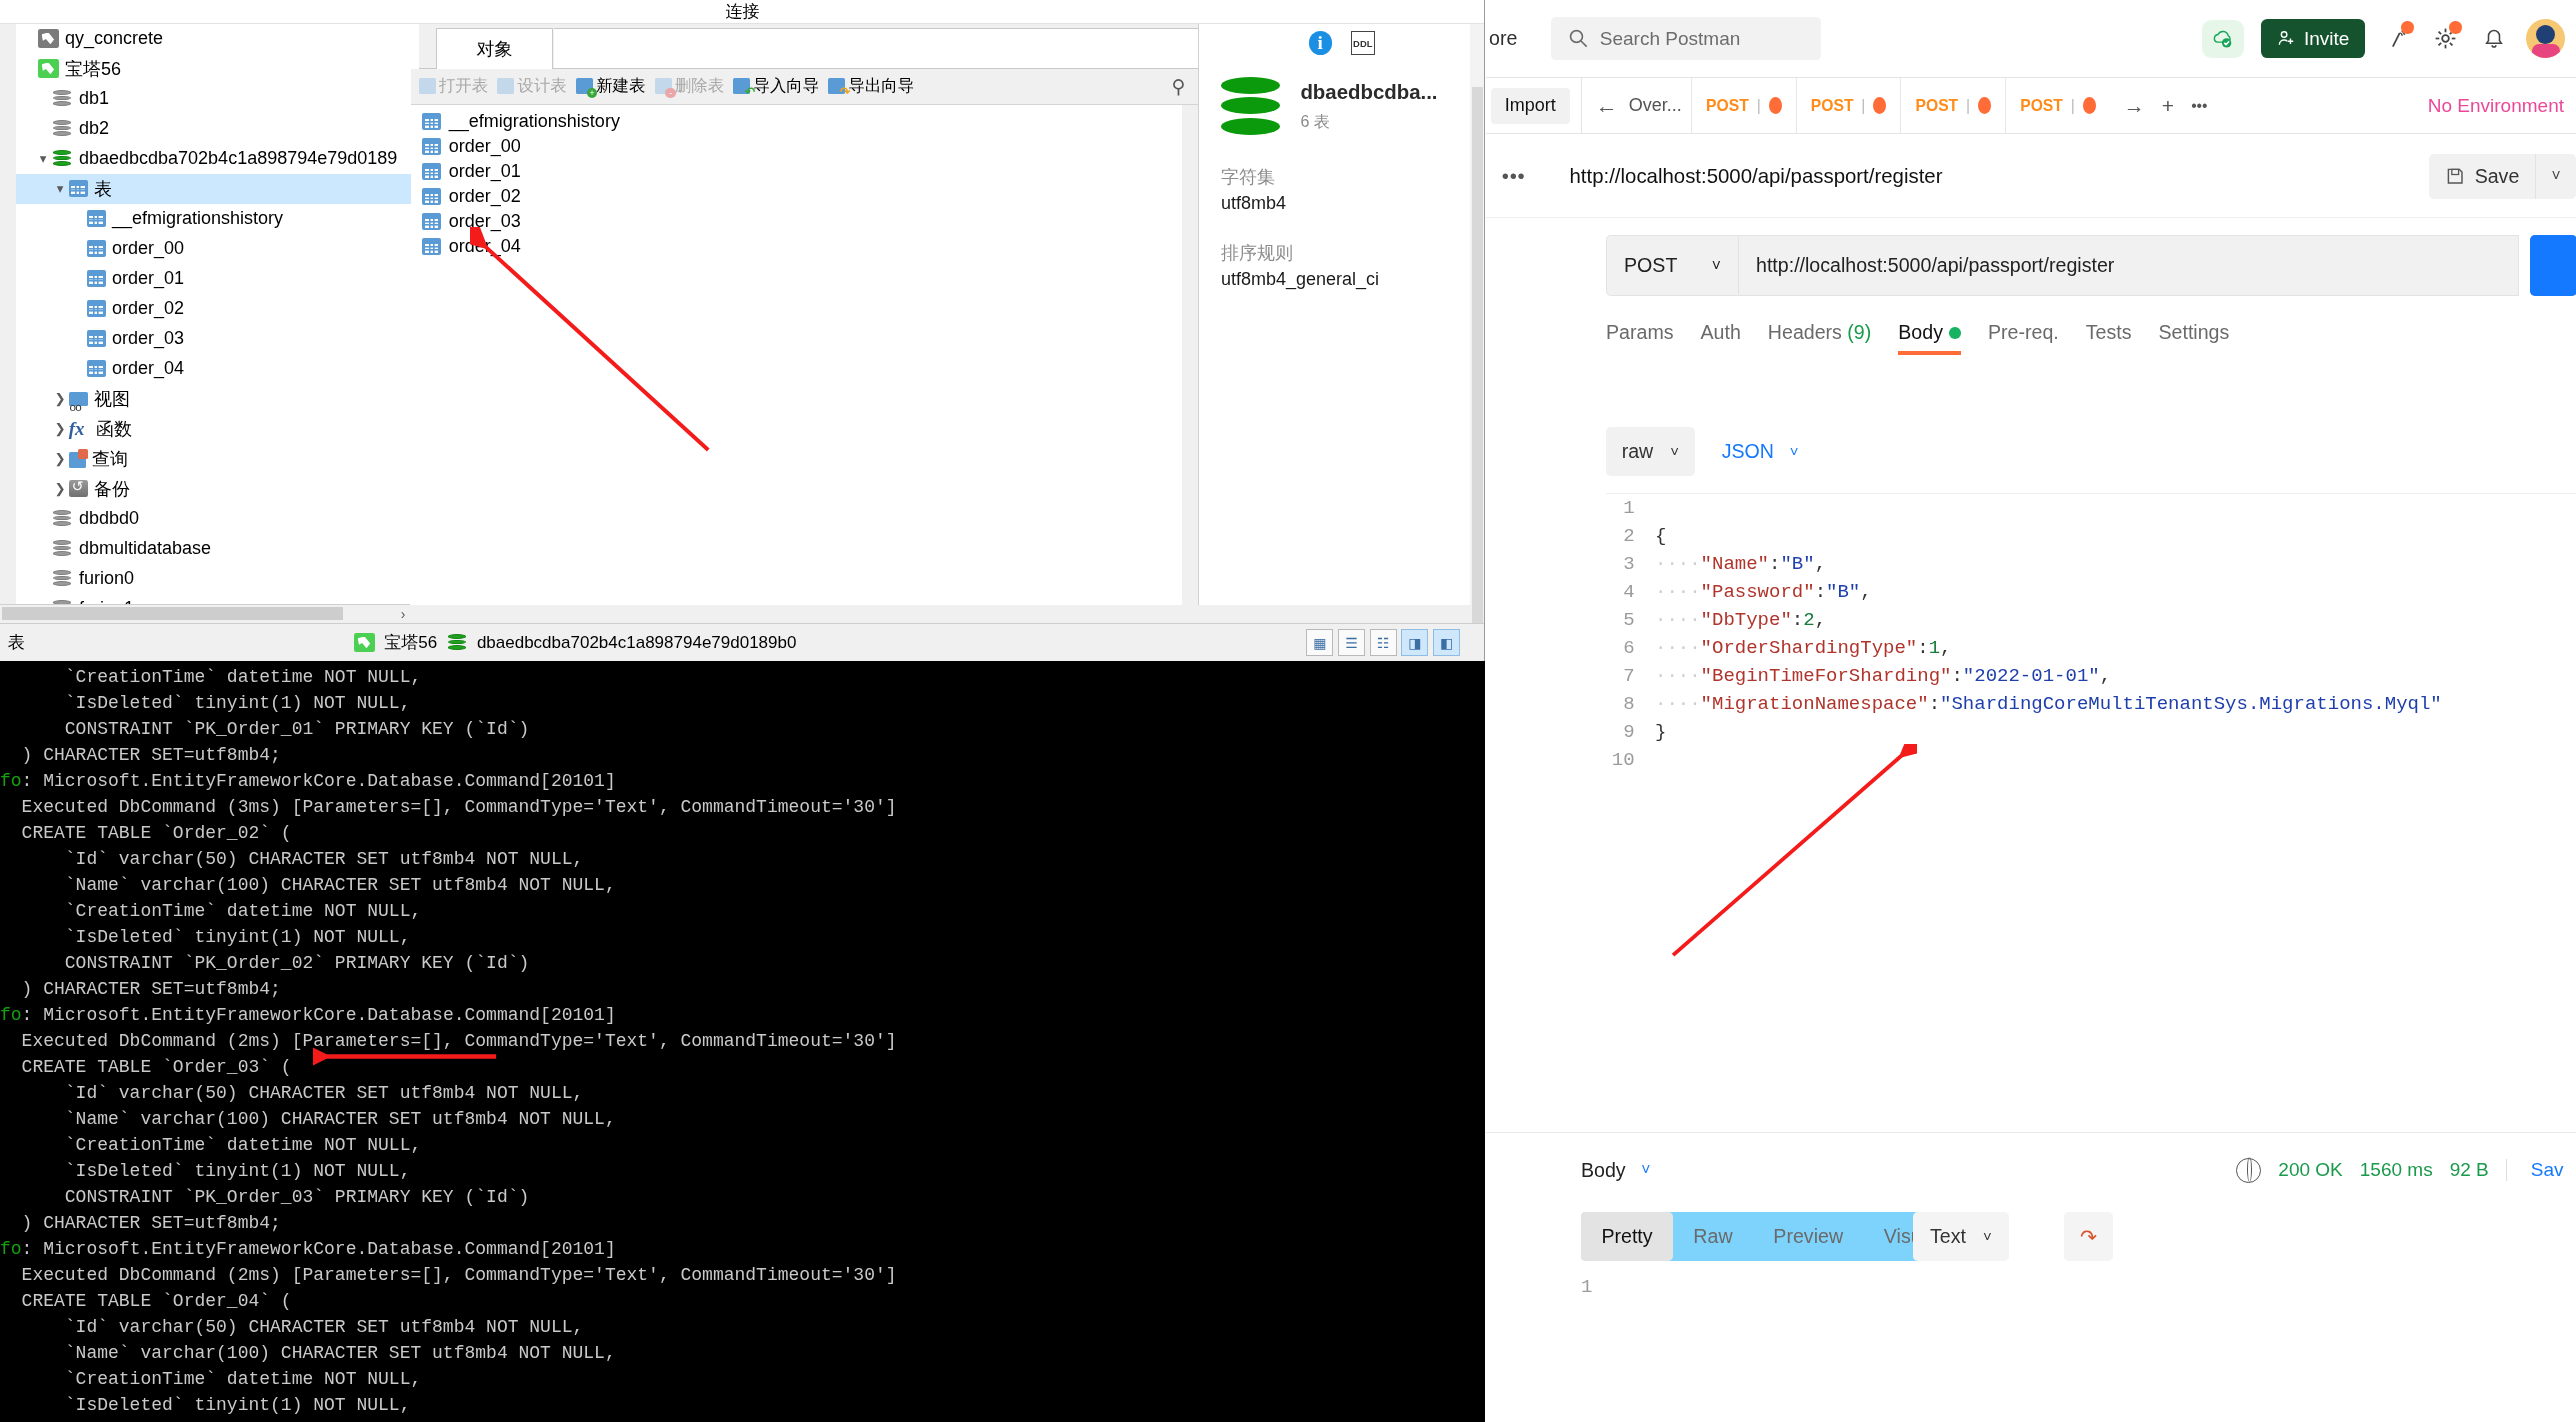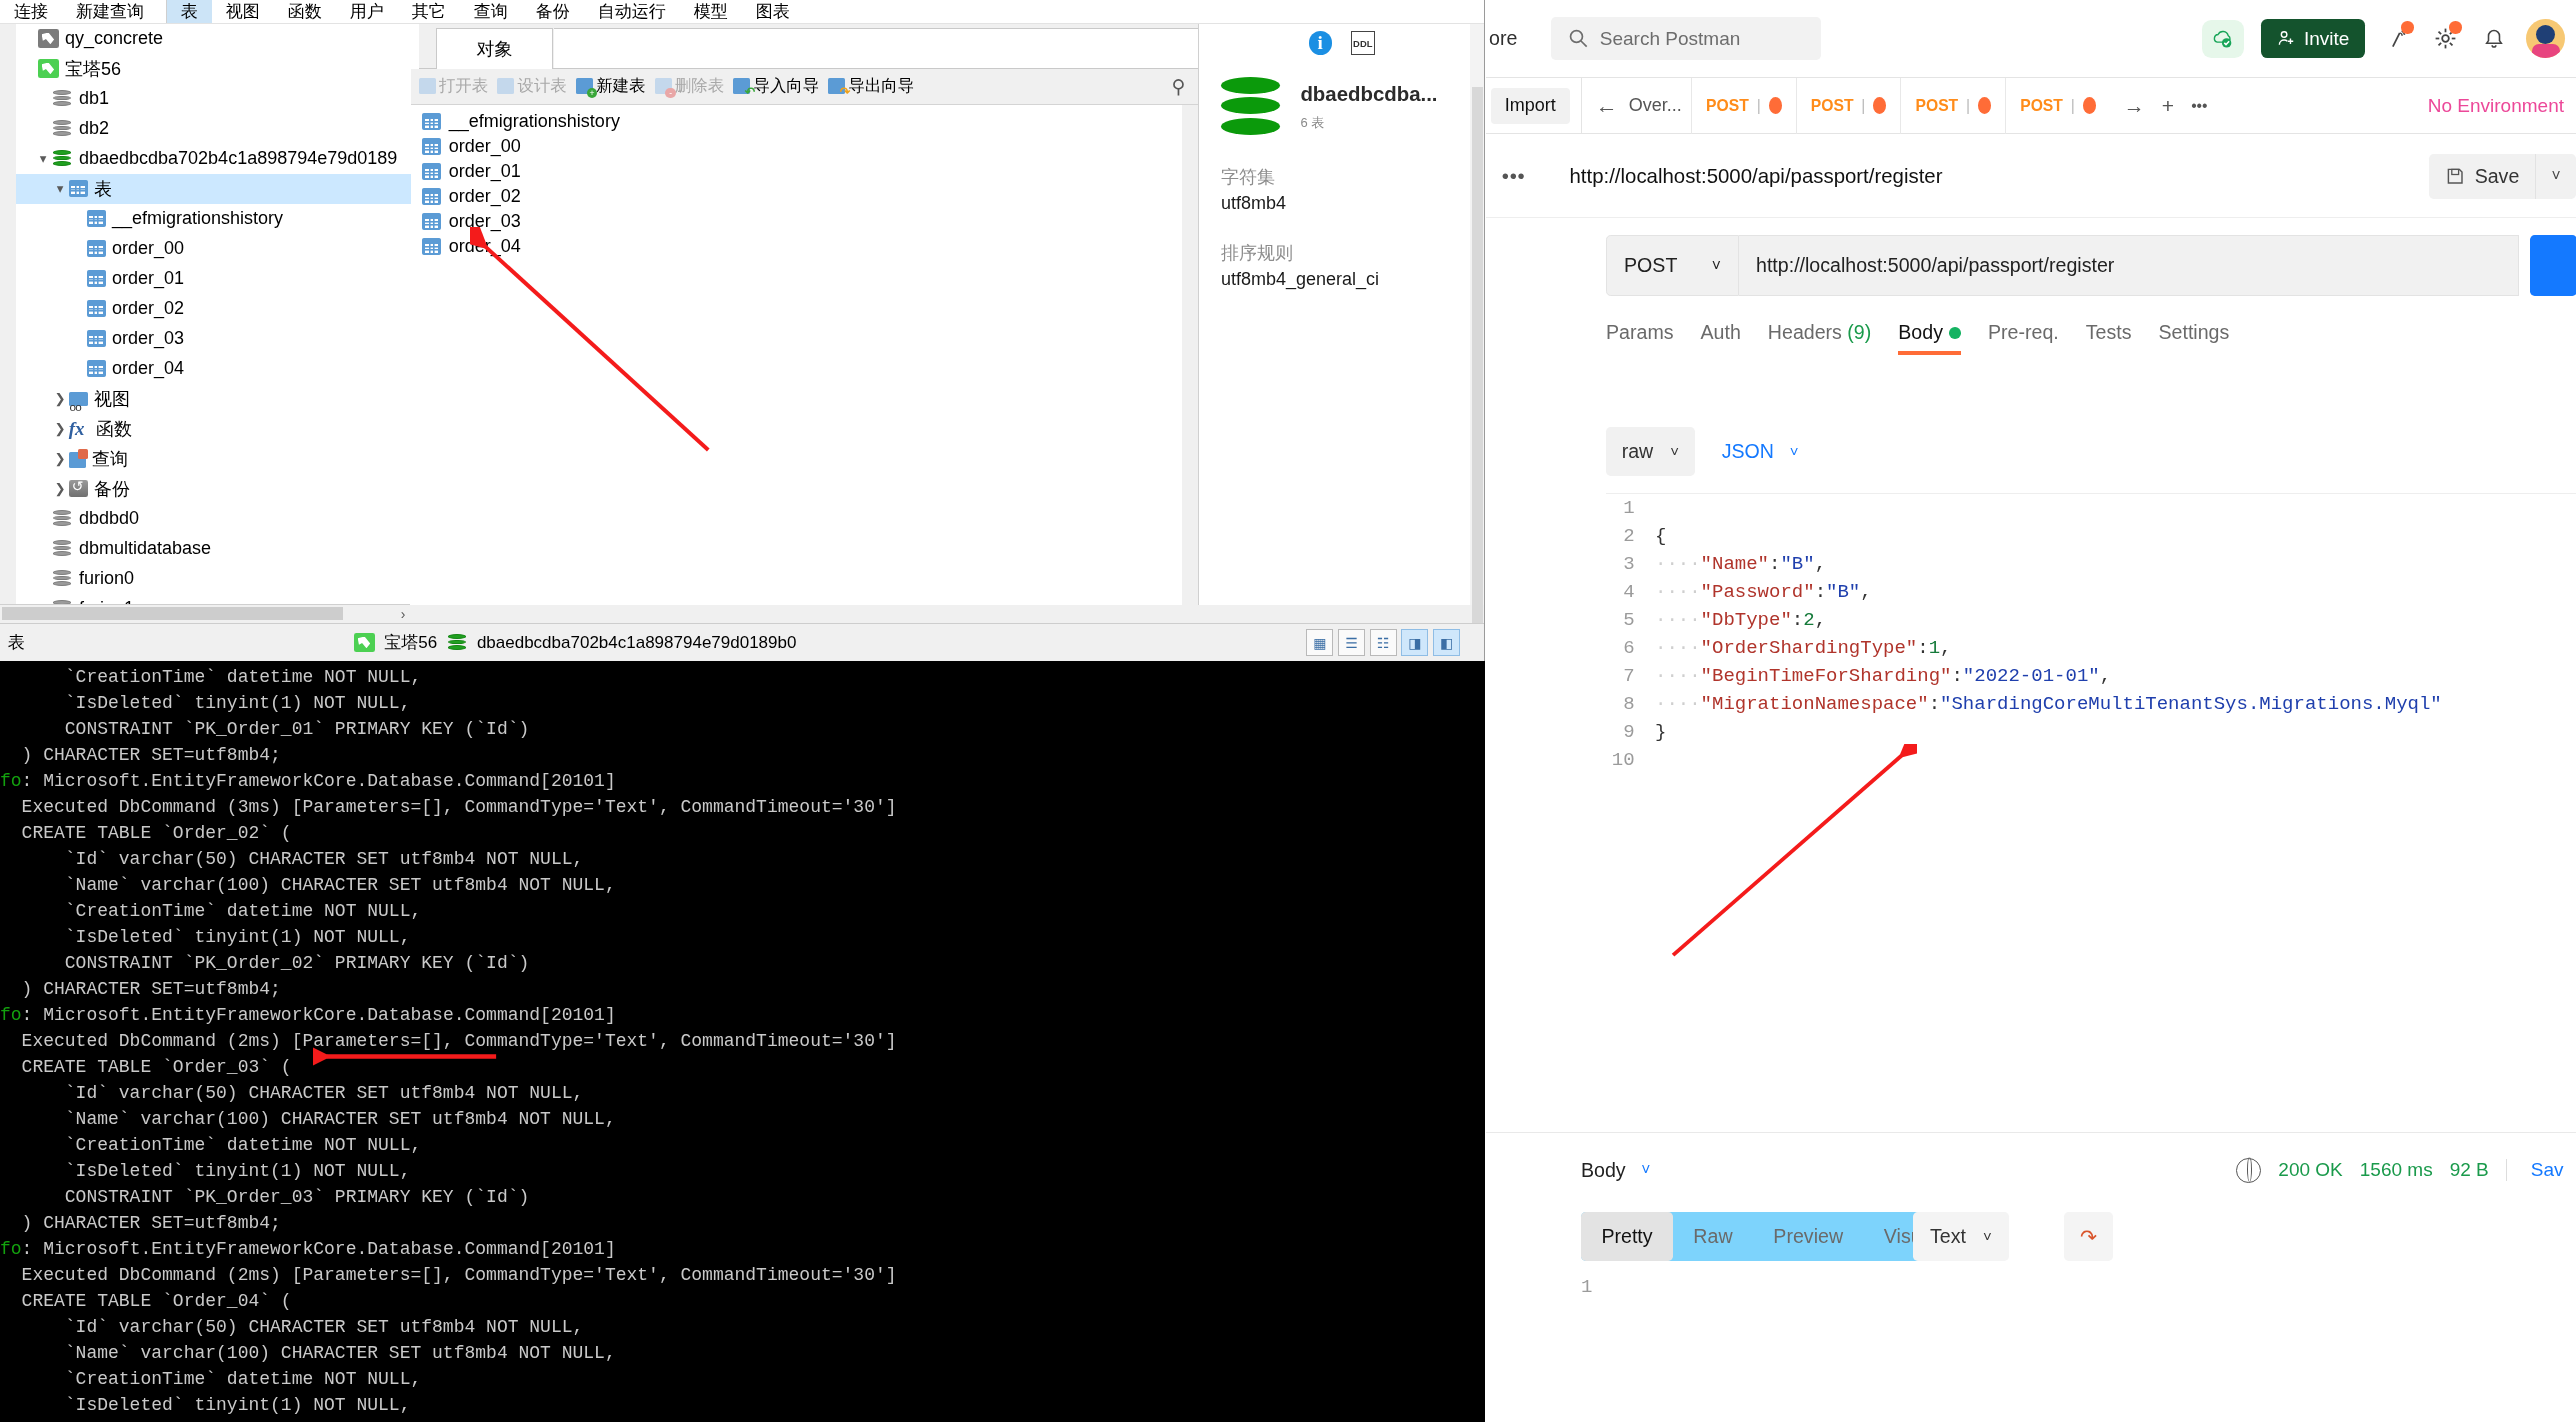--- a/index.html
+++ b/index.html
@@ -14,20 +14,21 @@
   
   #navicat {
     position: absolute; left: 0; top: 0; width: 1485px; height: 661px;
     background: #f0f0f0; border-right: 0.8px solid #9a9a9a;
     overflow: hidden;
   }
   .nv-menubar {
     position: absolute; left: 0; top: 0; width: 1485px; height: 23.5px;
     background: #ffffff; display: flex; align-items: center;
     border-bottom: 0.8px solid #e3e3e3;
+    flex-direction: column;
   }
   .nv-menu-item {
     font-size: 17px; color: #000; padding: 0 14px; height: 23.5px;
     line-height: 23.5px; white-space: nowrap;
   }
   .nv-menu-item.sep { border-left: 0.8px solid #cfcfcf; margin-left: 7.8px; }
   .nv-menu-item.active { background: #cce4f7; }
 
   .nv-tree {
     position: absolute; left: 16px; top: 23.5px; width: 410px; height: 581px;
@@ -146,21 +147,21 @@
     display:flex;align-items:center;justify-content:center; }
   .ic-ddl { width:23.5px;height:23.5px;border:1.6px solid #444;display:flex;align-items:center;
     justify-content:center;font-size:9.4px;font-weight:bold;color:#333; }
   .info-head { display:flex; align-items:center; padding:22px 0 0 22px; }
   .info-dbicon { width:59px; height:61px; position:relative; margin-right:20.4px; flex:none; }
   .info-dbicon i { position:absolute; left:0; width:59px; height:17px; border-radius:50%/50%;
     background:#0b9a0b; }
   .info-dbicon i:nth-child(1){ top:0; } .info-dbicon i:nth-child(2){ top:20.4px; }
   .info-dbicon i:nth-child(3){ top:41px; }
   .info-dbname { font-size:20.4px; font-weight:bold; color:#2b2b2b; }
-  .info-dbsub { font-size:13px; color:#8a8a8a; margin-top:7.8px; }
+  .info-dbsub { font-size:16px; color:#8a8a8a; margin-top:7.8px; }
   .info-field { padding:27px 0 0 22px; }
   .info-label { font-size:18px; color:#8d8d8d; }
   .info-value { font-size:18px; color:#1a1a1a; margin-top:3.9px; }
   .nv-info-vscroll{position:absolute;right:0;top:0;width:14px;bottom:0;background:#f3f3f3;}
   .nv-info-vscroll .th{position:absolute;left:1.6px;top:63px;width:11px;height:548px;background:#d8d8d8;}
 
   .nv-status {
     position:absolute; left:0; bottom:0; width:1485px; height:38px; background:#f0f0f0;
     border-top:0.8px solid #cdcdcd; display:flex; align-items:center;
   }

